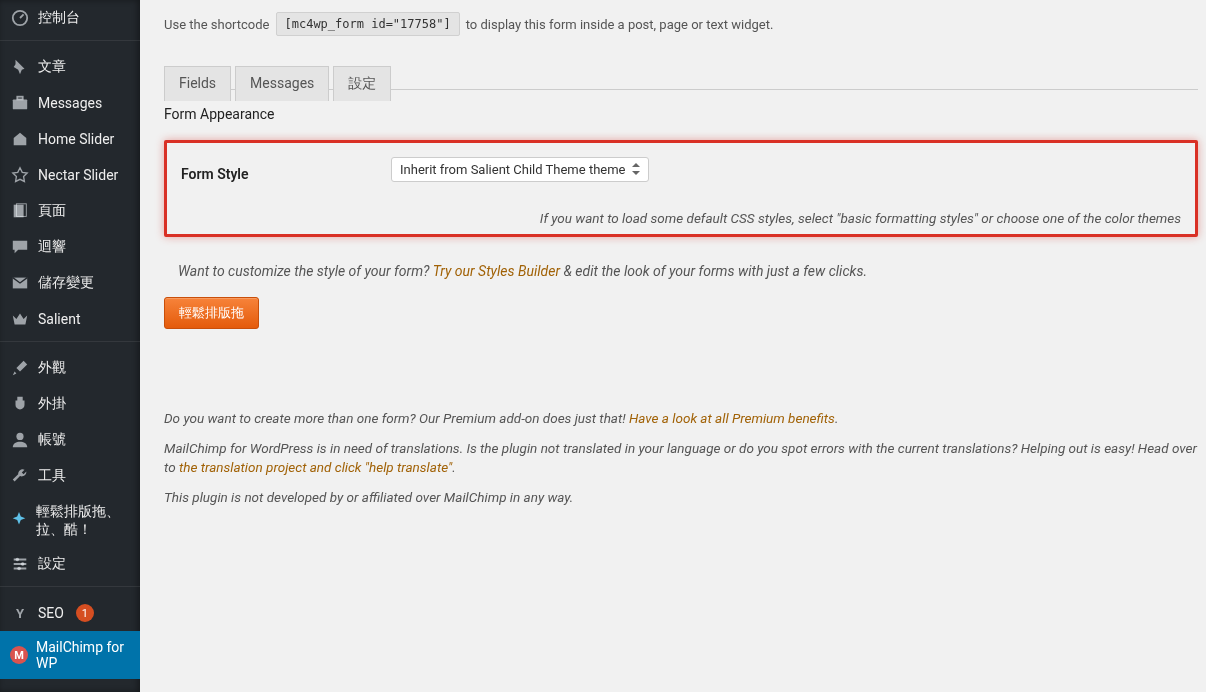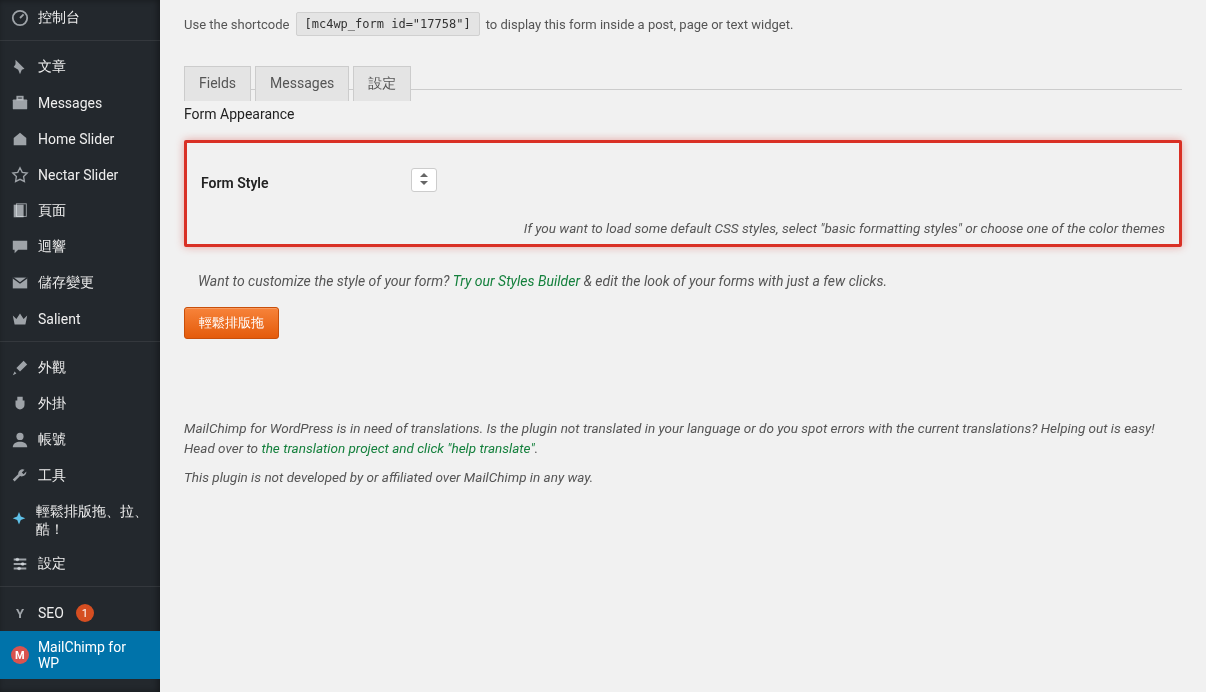--- a/index.html
+++ b/index.html
@@ -8,21 +8,21 @@
     font-size: 13px;
     color: #444;
     background: #f1f1f1;
     width: 1206px;
     height: 692px;
     overflow: hidden;
     display: flex;
   }
   
   .sidebar {
-    width: 160px;
+    width: 140px;
     background: #23282d;
     color: #eee;
     height: 100%;
     overflow-y: auto;
     padding-top: 0;
     box-shadow: inset -2px 0 6px rgba(0,0,0,.4);
     flex-shrink: 0;
   }
   .sidebar-item {
     display: flex;
@@ -62,21 +62,21 @@
     background: #d54e21;
     color: #fff;
     font-size: 11px;
     margin-left: 4px;
     padding: 0 5px;
   }
   
   .main {
     flex: 1;
     background: #f1f1f1;
-    padding: 12px 24px 24px 24px;
+    padding: 12px 8px 24px 24px;
     overflow: auto;
   }
   .shortcode-line {
     font-size: 13px;
     color: #555;
     display: flex;
     align-items: center;
     flex-wrap: wrap;
     gap: 6px;
     margin-bottom: 18px;
@@ -124,23 +124,22 @@
   .highlighted-box {
     border: 3px solid #d93025;
     box-shadow: 0 0 8px rgba(217,48,37,0.4);
     padding: 14px 14px 8px 14px;
     margin-bottom: 26px;
     background: #f1f1f1;
     border-radius: 2px;
   }
   .form-row {
     display: flex;
-    align-items: center;
+    align-items: flex-end;
     gap: 60px;
-    margin-top: 11px;
   }
   .row-label {
     width: 150px;
     font-weight: 600;
     color: #222;
     padding-top: 5px;
     font-size: 14px;
   }
   .row-field { flex: 1; }
   .select-wrap {
@@ -165,21 +164,21 @@
     color: #555;
     text-align: right;
     font-size: 13.5px;
   }
   .promo {
     font-style: italic;
     color: #555;
     font-size: 14px;
     margin: 0 0 18px 14px;
   }
-  .link { color: #15803d; cursor: pointer; }
+  .link { color: #a16207; cursor: pointer; }
   .btn-primary {
     background: #f26b1d;
     background-image: linear-gradient(#f7833a, #e45b0b);
     border: 1px solid #c94f0a;
     color: #fff;
     padding: 6px 14px;
     font-size: 13px;
     border-radius: 3px;
     cursor: pointer;
     box-shadow: 0 1px 0 rgba(255,255,255,.2) inset;
@@ -384,20 +383,21 @@
     <div class="tab">設定</div>
   </div>
 
   <h2 class="section-title">Form Appearance</h2>
 
   <div class="highlighted-box">
     <div class="form-row">
       <div class="row-label">Form Style</div>
       <div class="row-field">
         <div class="select-wrap">
+          <span>Inherit from Salient Child Theme theme</span>
           <span class="chev">
             <svg width="8" height="12" viewBox="0 0 8 12" fill="currentColor">
                 <path d="M4 0L0 4h8zM4 12L0 8h8z"></path>
               </svg>
           </span>
         </div>
       </div>
     </div>
     <div class="row-hint">If you want to load some default CSS styles, select "basic formatting styles" or choose one of the color themes</div>
   </div>
@@ -407,20 +407,25 @@
     <span> </span>
     <span class="link">Try our Styles Builder</span>
     <span> </span>
     <span>&amp; edit the look of your forms with just a few clicks.</span>
   </p>
 
   <button class="btn-primary">輕鬆排版拖</button>
 
   <div class="footer-notes">
     <p>
+      <span>Do you want to create more than one form? Our Premium add-on does just that!</span>
+      <span> </span>
+      <span class="link">Have a look at all Premium benefits</span><span>.</span>
+    </p>
+    <p>
       <span>MailChimp for WordPress is in need of translations. Is the plugin not translated in your language or do you spot errors with the current translations? Helping out is easy! Head over to</span>
       <span> </span>
       <span class="link">the translation project and click "help translate"</span><span>.</span>
     </p>
     <p>This plugin is not developed by or affiliated over MailChimp in any way.</p>
   </div>
 
 </div>
 
 </body></html>

